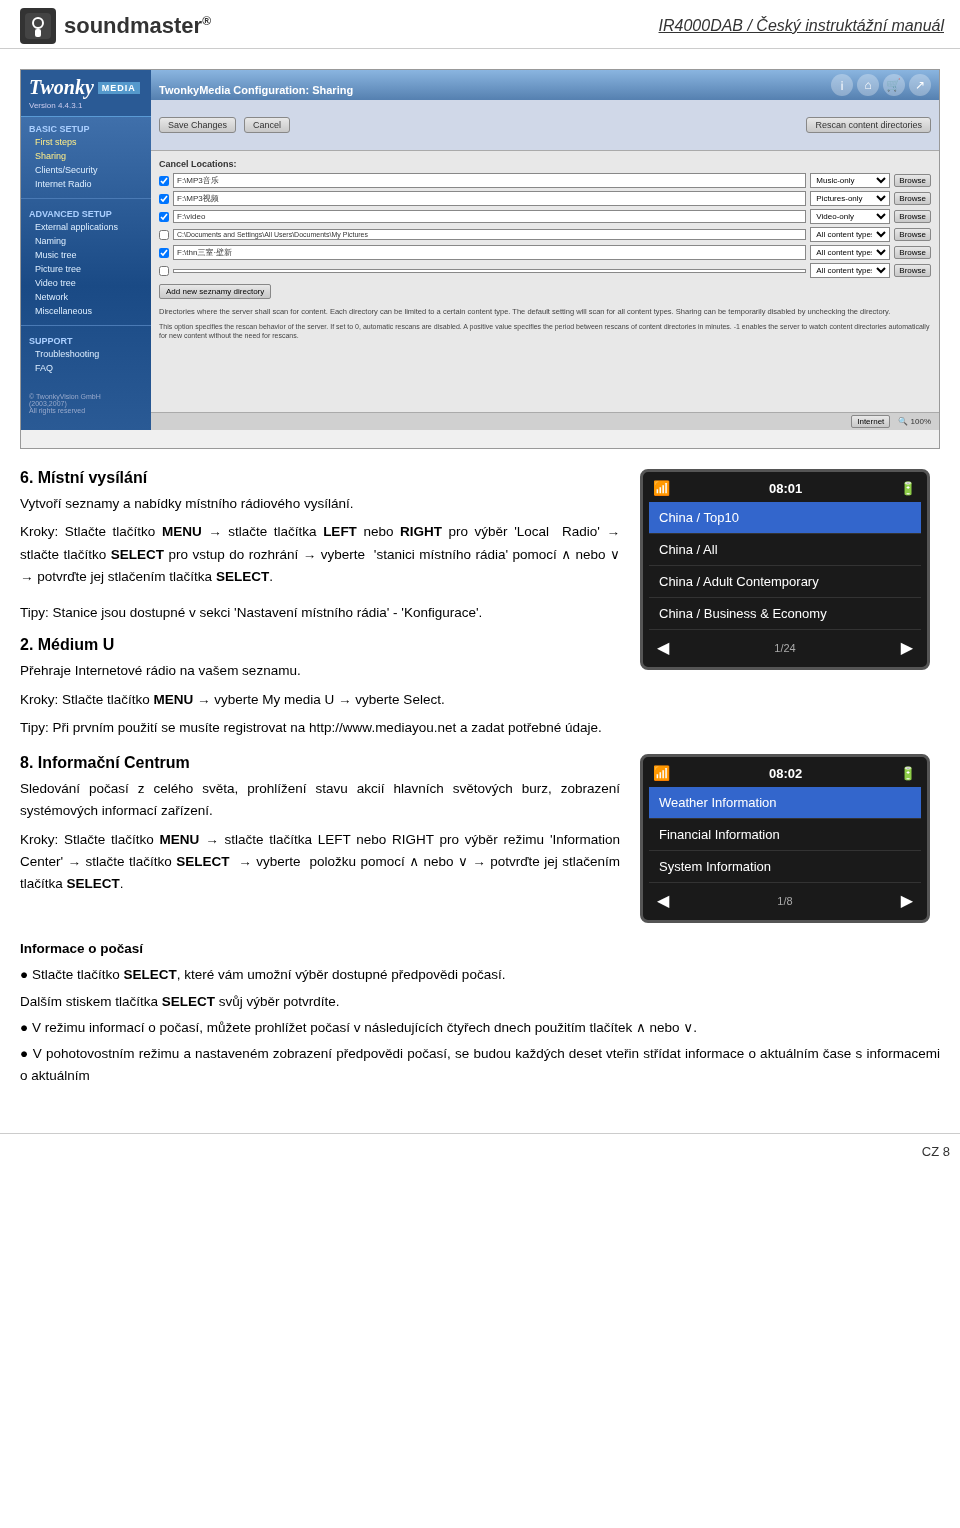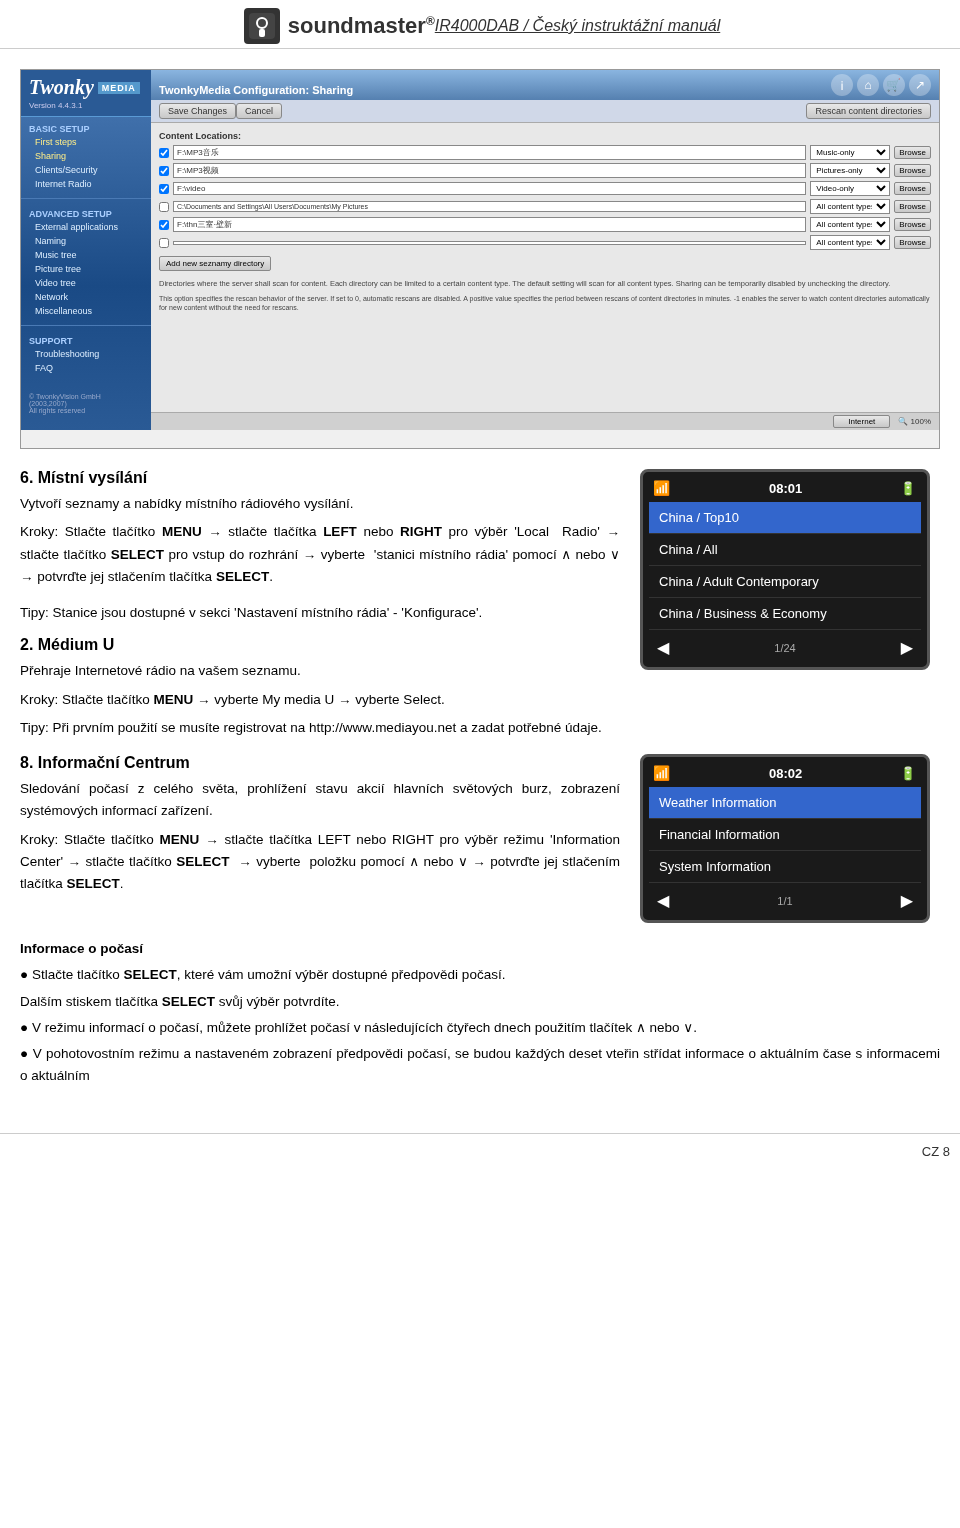--- a/index.html
+++ b/index.html
@@ -8,21 +8,21 @@
       min-height: 1528px;
       background: #fff;
       font-family: Arial, sans-serif;
       font-size: 14px;
       color: #000;
     }
 
     
     .header {
       display: flex;
-      justify-content: center;
+      justify-content: space-between;
       align-items: center;
       padding: 8px 16px 4px 20px;
       border-bottom: 1px solid #ccc;
     }
     .logo-area {
       display: flex;
       align-items: center;
       gap: 8px;
     }
     .logo-icon {
@@ -172,22 +172,23 @@
       border-radius: 11px;
       display: flex;
       align-items: center;
       justify-content: center;
       color: #fff;
       font-size: 12px;
       cursor: pointer;
     }
     .twonky-toolbar {
       background: #d0d8e8;
-      padding: 3px 8px;
-      display: flex;
+      padding: 17px 8px;
+      display: flex;
+      gap: 8px;
       border-bottom: 1px solid #aaa;
     }
     .twonky-btn {
       background: linear-gradient(to bottom, #e8e8e8, #c8c8c8);
       border: 1px solid #888;
       border-radius: 3px;
       font-size: 9px;
       padding: 2px 8px;
       cursor: pointer;
       color: #333;
@@ -284,21 +285,21 @@
       display: flex;
       justify-content: flex-end;
       align-items: center;
       gap: 8px;
       font-size: 8px;
     }
     .internet-badge {
       background: linear-gradient(to bottom, #e8e8e8, #c8c8c8);
       border: 1px solid #888;
       border-radius: 2px;
-      padding: 1px 14px;
+      padding: 1px 5px;
       font-size: 8px;
     }
     .zoom-badge {
       font-size: 8px;
       color: #333;
     }
 
     
     .section {
       margin: 15px 0;
@@ -474,21 +475,21 @@
             <div class="twonky-icon-btn">🛒</div>
             <div class="twonky-icon-btn">↗</div>
           </div>
         </div>
         <div class="twonky-toolbar">
           <button class="twonky-btn">Save Changes</button>
           <button class="twonky-btn">Cancel</button>
           <button class="twonky-btn" style="margin-left:auto;">Rescan content directories</button>
         </div>
         <div class="twonky-body">
-          <div class="content-locations-label">Content Locations:</div>
+          <div class="content-locations-label">Cancel Locations:</div>
 
           
           <div class="content-row">
             <input type="checkbox" checked="" style="">
             <div class="content-path">F:\MP3音乐</div>
             <select class="content-type-select">
               <option>Music-only</option>
             </select>
             <button class="content-browse-btn">Browse</button>
           </div>
@@ -598,21 +599,21 @@
         <div class="device-status-bar">
           <span class="device-wifi">📶</span>
           <span class="device-time">08:02</span>
           <span class="device-battery">🔋</span>
         </div>
         <div class="device-menu-item highlighted">Weather Information</div>
         <div class="device-menu-item">Financial Information</div>
         <div class="device-menu-item">System Information</div>
         <div class="device-nav-bar">
           <span class="device-nav-arrow">◀</span>
-          <span class="device-page-indicator">1/1</span>
+          <span class="device-page-indicator">1/8</span>
           <span class="device-nav-arrow">▶</span>
         </div>
       </div>
     </div>
   </div>
 
   <div class="section">
     <div class="section-text" style="font-weight:bold;margin-bottom:4px;">Informace o počasí</div>
     <div class="section-text">
       ● Stlačte tlačítko <strong>SELECT</strong>, které vám umožní výběr dostupné předpovědi počasí.

